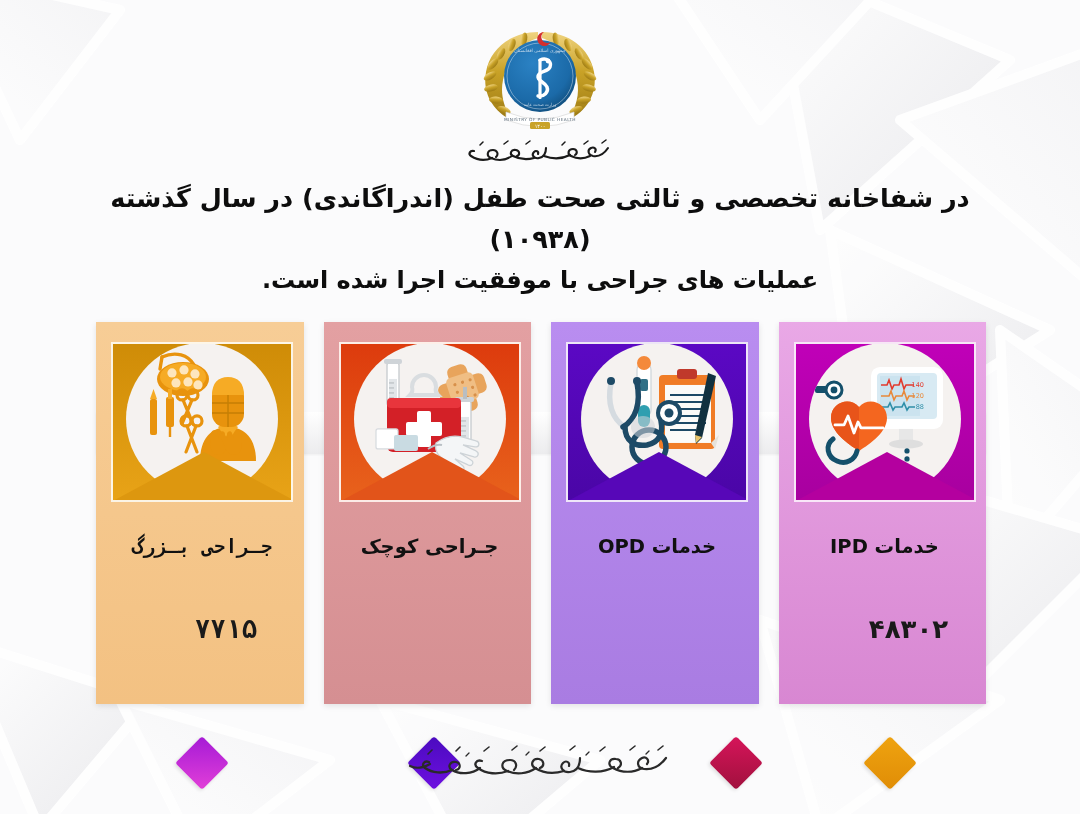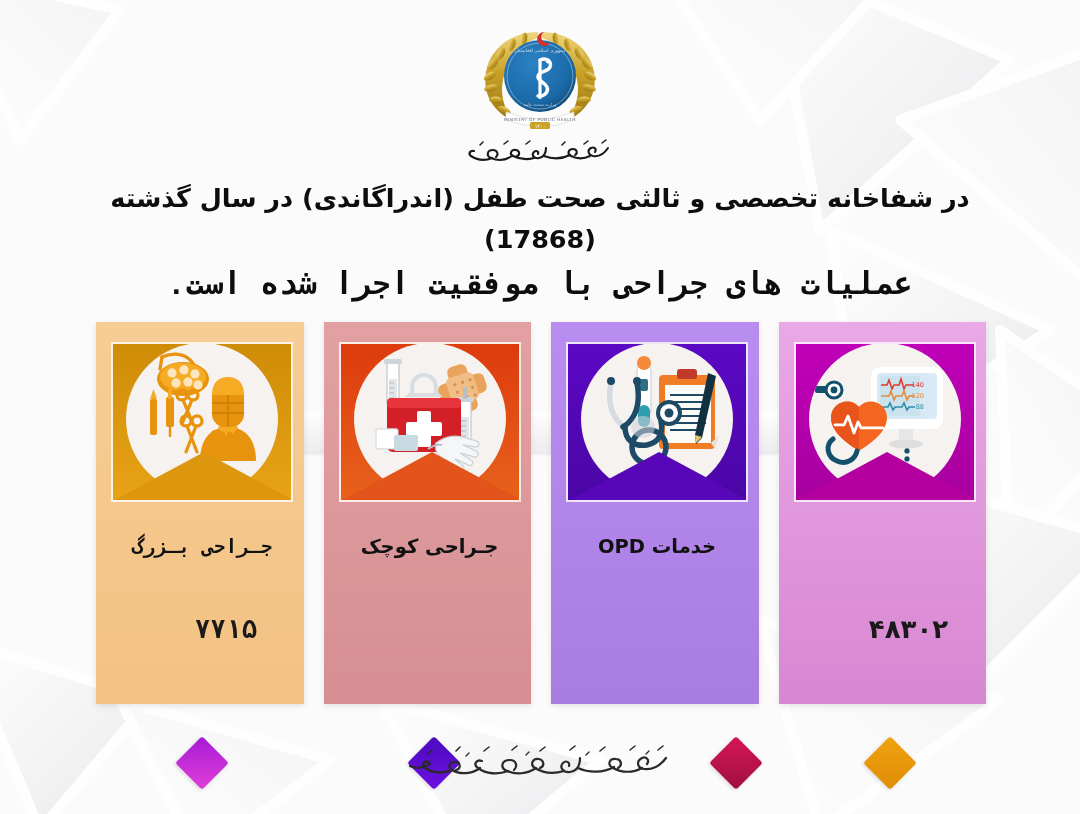--- a/index.html
+++ b/index.html
@@ -21,21 +21,21 @@
             display:flex; flex-direction:column; align-items:center; justify-content:flex-start;
             padding-top:14px; }
   #logo-wrap { width:160px; height:120px; position:relative; }
   #logo-caption { margin-top:2px; height:34px; width:180px; position:relative; }
 
   
   #title-block { position:absolute; top:178px; left:70px; width:940px; z-index:5;
                  text-align:center; direction:rtl; }
   .title-line { font-weight:bold; color:#0d0d0d; font-size:25.5px; line-height:1.62;
                 letter-spacing:-0.2px; }
-  .title-line.second { font-size:31px;font-family:Liberation Mono, monospace; }
+  .title-line.second { font-size:24px; }
 
   
   #connector-band { position:absolute; left:96px; top:412px; width:890px; height:42px;
                     background:linear-gradient(180deg,#ffffff 0%,#f4f4f5 55%,#ececee 100%);
                     z-index:6; box-shadow:0 1px 2px rgba(0,0,0,.05); }
 
   
   #cards { position:absolute; left:96px; top:322px; width:890px; height:382px;
            display:flex; gap:20px; z-index:7; }
   .card { width:212px; height:382px; position:relative;
@@ -174,21 +174,21 @@
         <path d="M84 22 c-7 2 -15 1 -21 -2 c-4 -2 -2 -7 3 -6 c4 1 4 5 1 6" stroke-width="2.1"></path>
         <path d="M62 20 c-6 4 -14 5 -21 2 c-5 -2 -4 -8 2 -8 c4 0 6 4 3 7" stroke-width="2.1"></path>
         <path d="M42 22 c-7 3 -15 2 -21 -2 c-3 -2 -1 -6 3 -5" stroke-width="2.2"></path>
         <path d="M152 7 l4 -3 M134 8 l4 -3 M112 9 l3 -3 M76 8 l4 -3 M54 8 l4 -3 M30 9 l3 -3" stroke-width="1.5"></path>
       </g>
     </svg>
   </div>
 </header>
 
 <div id="title-block">
-  <div class="title-line">در شفاخانه تخصصی و ثالثی صحت طفل (اندراگاندی) در سال گذشته (17868)</div>
+  <div class="title-line">در شفاخانه تخصصی و ثالثی صحت طفل (اندراگاندی) در سال گذشته (۱۰۹۳۸)</div>
   <div class="title-line second">عملیات های جراحی با موفقیت اجرا شده است.</div>
 </div>
 
 <div id="connector-band"></div>
 
 <section id="cards">
 
   <article class="card" id="card-ipd" style="background: linear-gradient(rgb(233, 168, 230) 0%, rgb(216, 135, 210) 100%);">
     <div class="icon-panel" style="background: linear-gradient(rgb(192, 0, 184) 0%, rgb(168, 0, 159) 100%);">
       <div class="icon-circle">
@@ -218,20 +218,21 @@
           <path d="M24 96 c-8 6 -6 18 4 22 c9 4 18 -1 20 -10" fill="none" stroke="#14506b" stroke-width="5" stroke-linecap="round"></path>
           <circle cx="25" cy="47" r="8" fill="#ffffff" stroke="#14506b" stroke-width="3"></circle>
           <circle cx="25" cy="47" r="3.4" fill="#14506b"></circle>
           <rect x="6" y="43" width="12" height="7" rx="2" fill="#14506b"></rect>
         </svg>
       </div>
       <svg class="chevron" viewBox="0 0 186 56" preserveAspectRatio="none" aria-hidden="true">
         <polygon points="0,56 93,6 186,56" fill="#b4009f"></polygon>
       </svg>
     </div>
+    <div class="card-label">خدمات IPD</div>
     <div class="card-value">۴۸۳۰۲</div>
   </article>
 
   <article class="card" id="card-opd" style="background: linear-gradient(rgb(185, 141, 240) 0%, rgb(169, 124, 226) 100%);">
     <div class="icon-panel" style="background: linear-gradient(rgb(91, 8, 196) 0%, rgb(74, 6, 166) 100%);">
       <div class="icon-circle">
         <svg viewBox="0 0 152 152" width="152" height="152" aria-hidden="true">
 
           <rect x="78" y="32" width="56" height="74" rx="4" fill="#f07c26"></rect>
           <rect x="84" y="42" width="46" height="58" fill="#fbfbf8"></rect>

